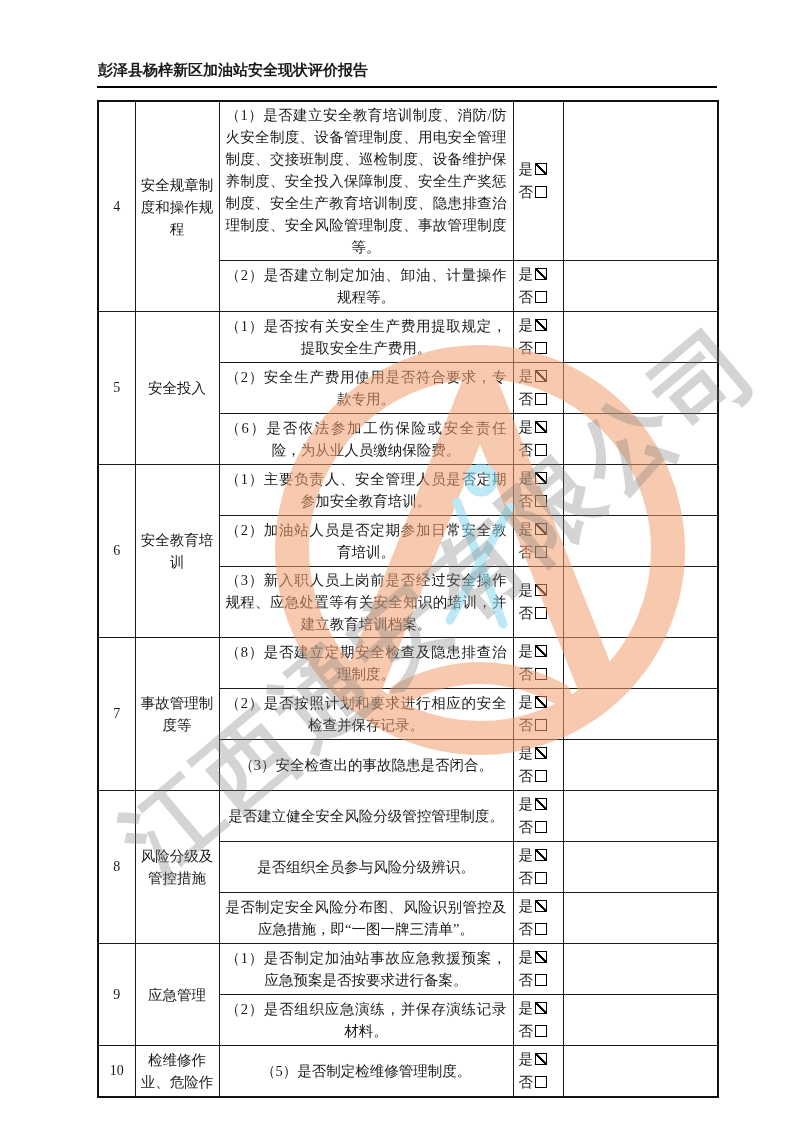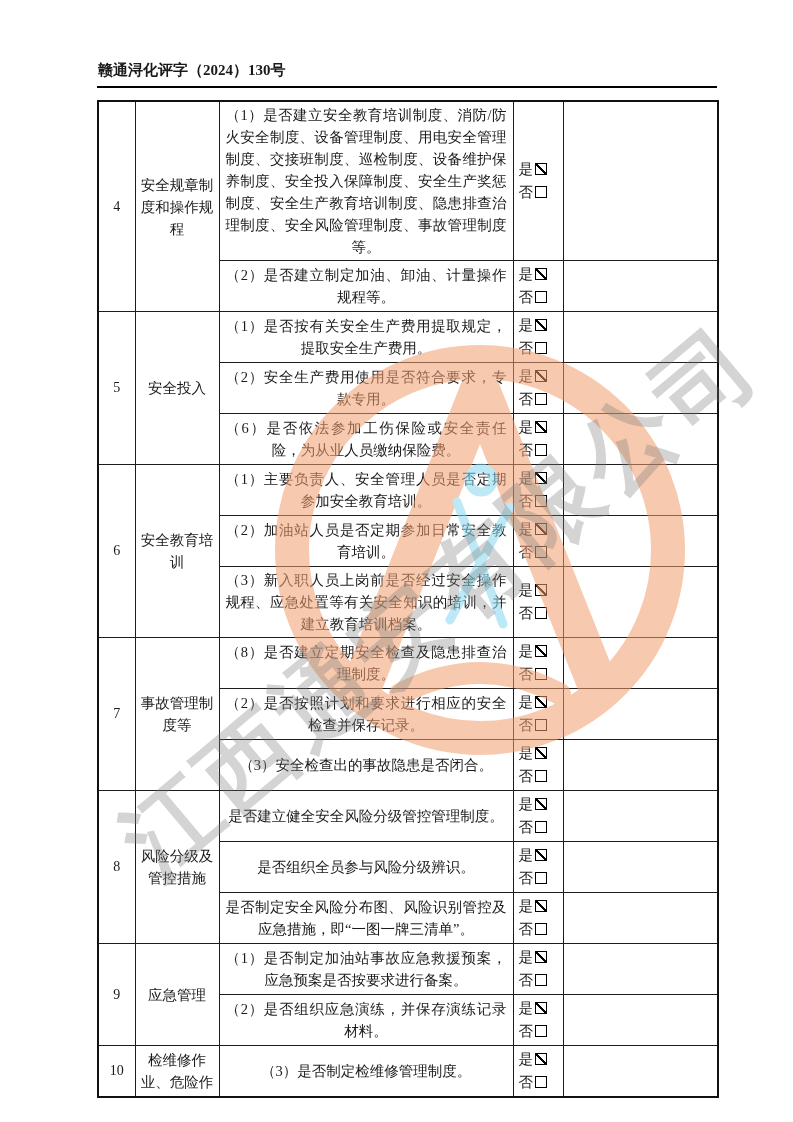--- a/index.html
+++ b/index.html
@@ -58,21 +58,21 @@
     left:287px; top:716px; font-size:60px; font-weight:bold; letter-spacing:16px;
     white-space:nowrap; color:rgba(220,45,40,0.55); z-index:6;
   }
 </style>
 </head>
 <body>
 
 <div class="page">
 
   <div class="header">
-    <span>赣通浔化评字（2024）130号</span>
+    <span>彭泽县杨梓新区加油站安全现状评价报告</span>
   </div>
   <div class="header-rule"></div>
 
   <table class="doc-table">
     <colgroup>
       <col style="width:37px">
         <col style="width:84px">
         <col style="width:294px">
       <col style="width:50px">
         <col style="width:155px">
@@ -214,21 +214,21 @@
           <td class="q">（2）是否组织应急演练，并保存演练记录材料。</td>
           <td class="ans">
             <div class="ans-line"><span>是</span><span class="cb checked"></span></div>
             <div class="ans-line"><span>否</span><span class="cb"></span></div>
           </td>
           <td class="rem"></td>
         </tr>
         <tr>
           <td class="no" rowspan="1">10</td>
           <td class="cat" rowspan="1">检维修作业、危险作</td>
-          <td class="q">（3）是否制定检维修管理制度。</td>
+          <td class="q">（5）是否制定检维修管理制度。</td>
           <td class="ans">
             <div class="ans-line"><span>是</span><span class="cb checked"></span></div>
             <div class="ans-line"><span>否</span><span class="cb"></span></div>
           </td>
           <td class="rem"></td>
         </tr>
       </tbody>
   </table>
 
   <svg class="wm wm-logo" width="460" height="460" viewBox="0 0 460 460">

